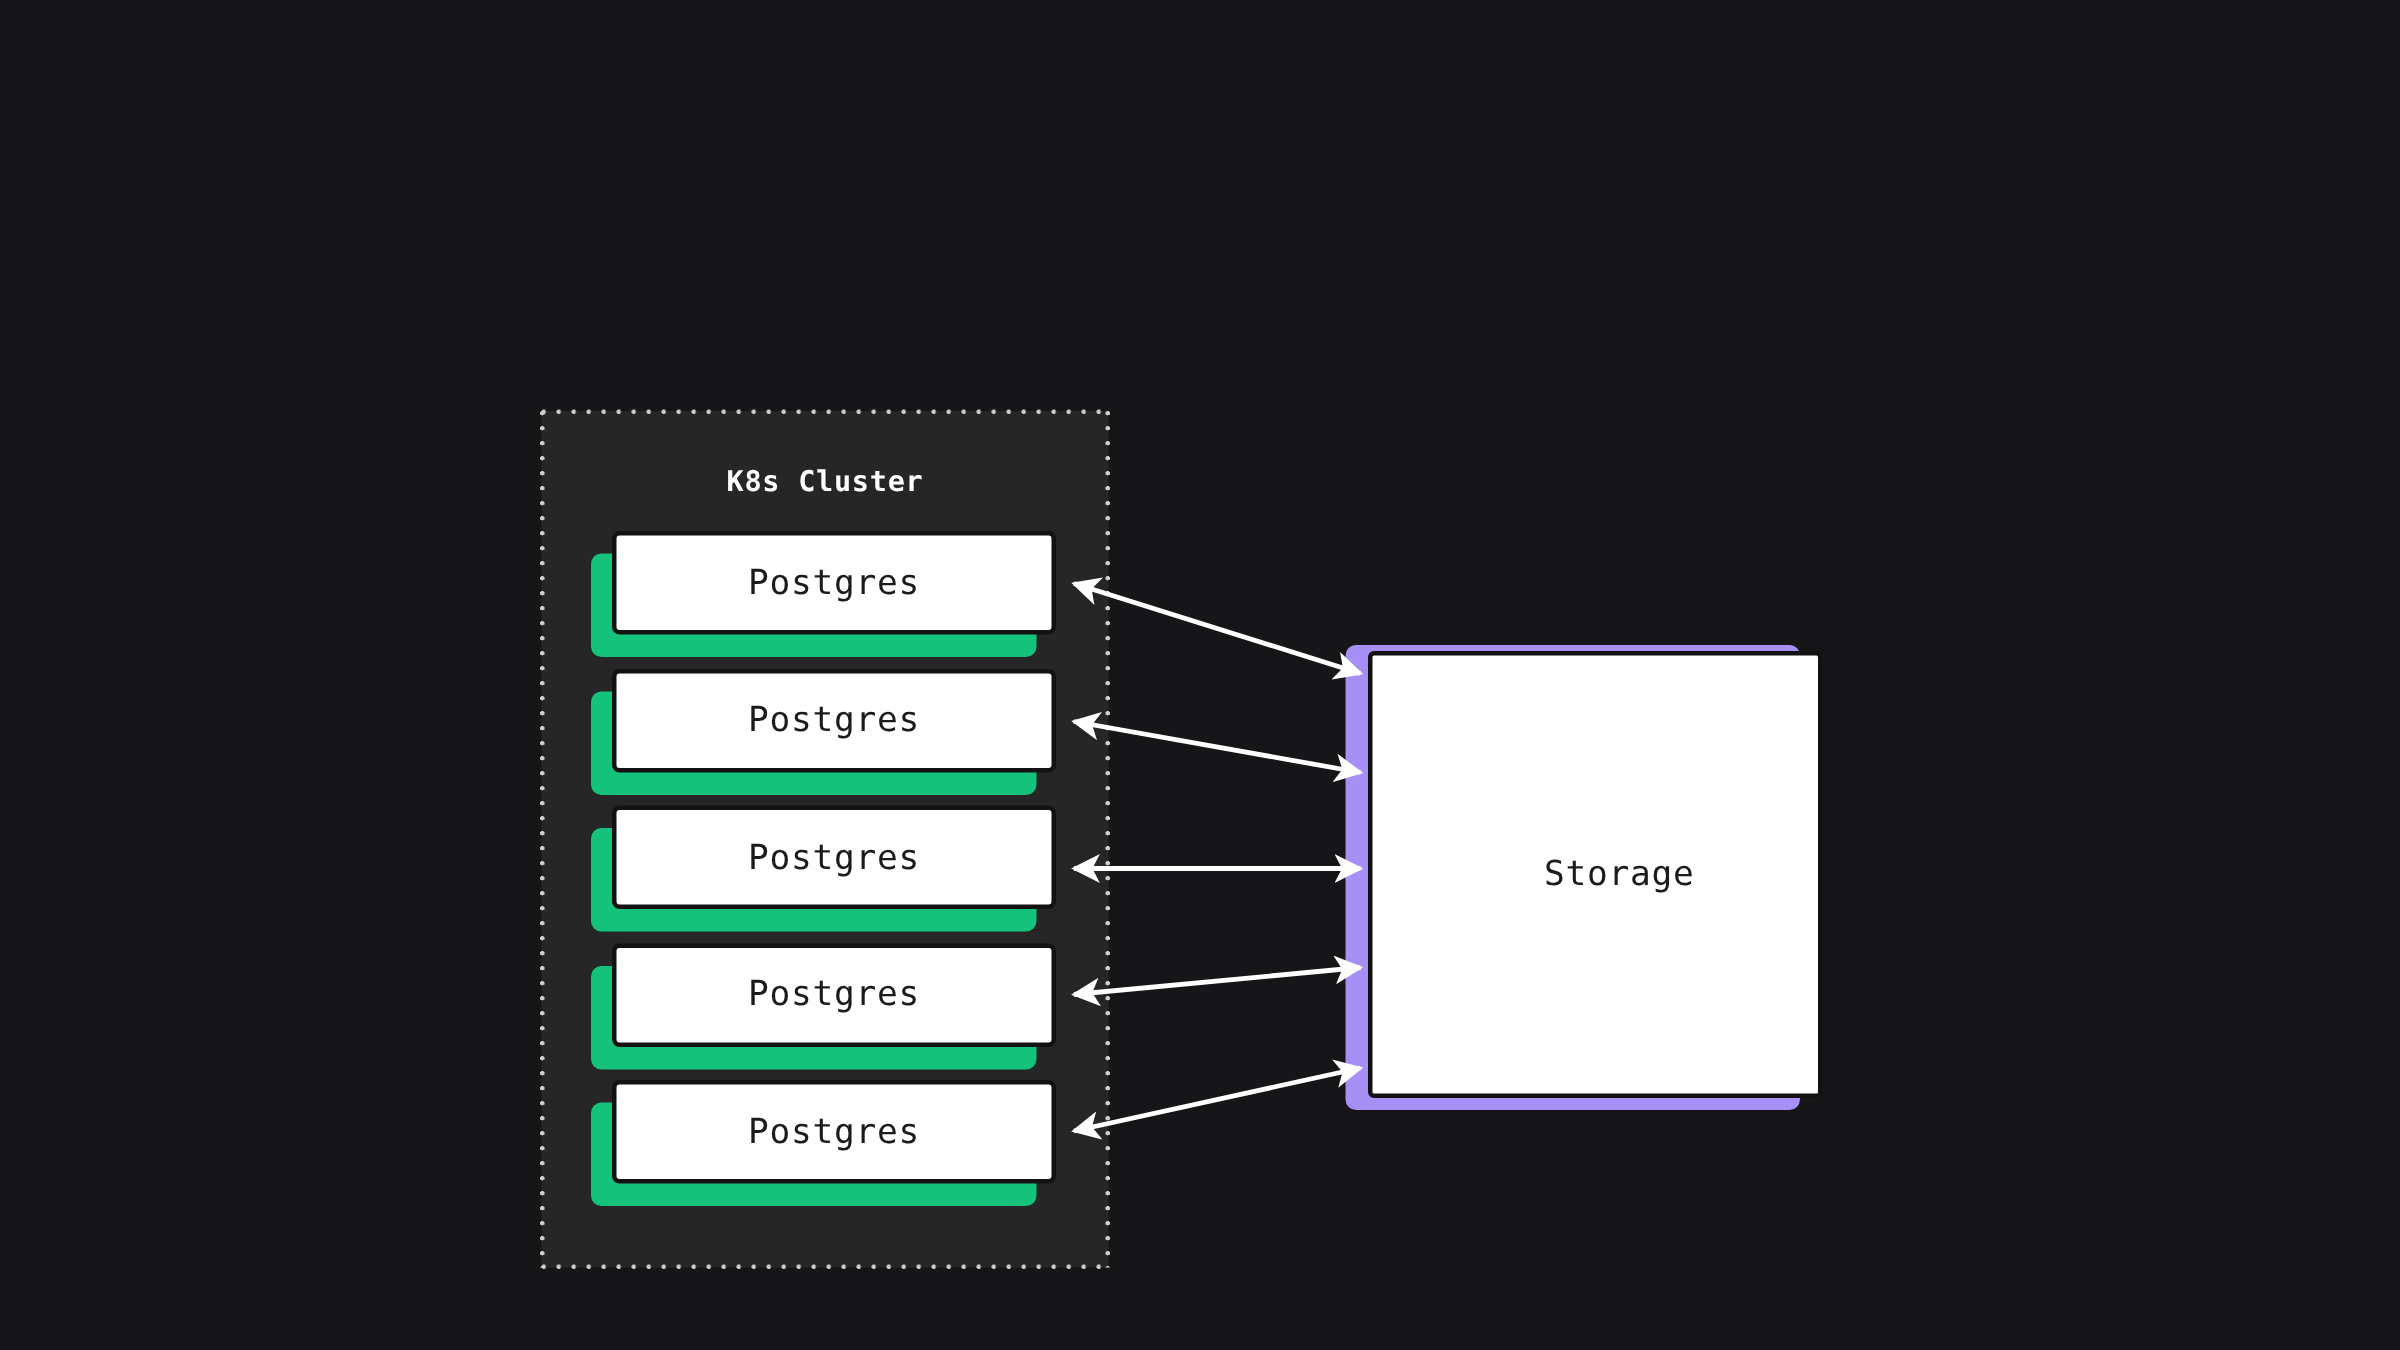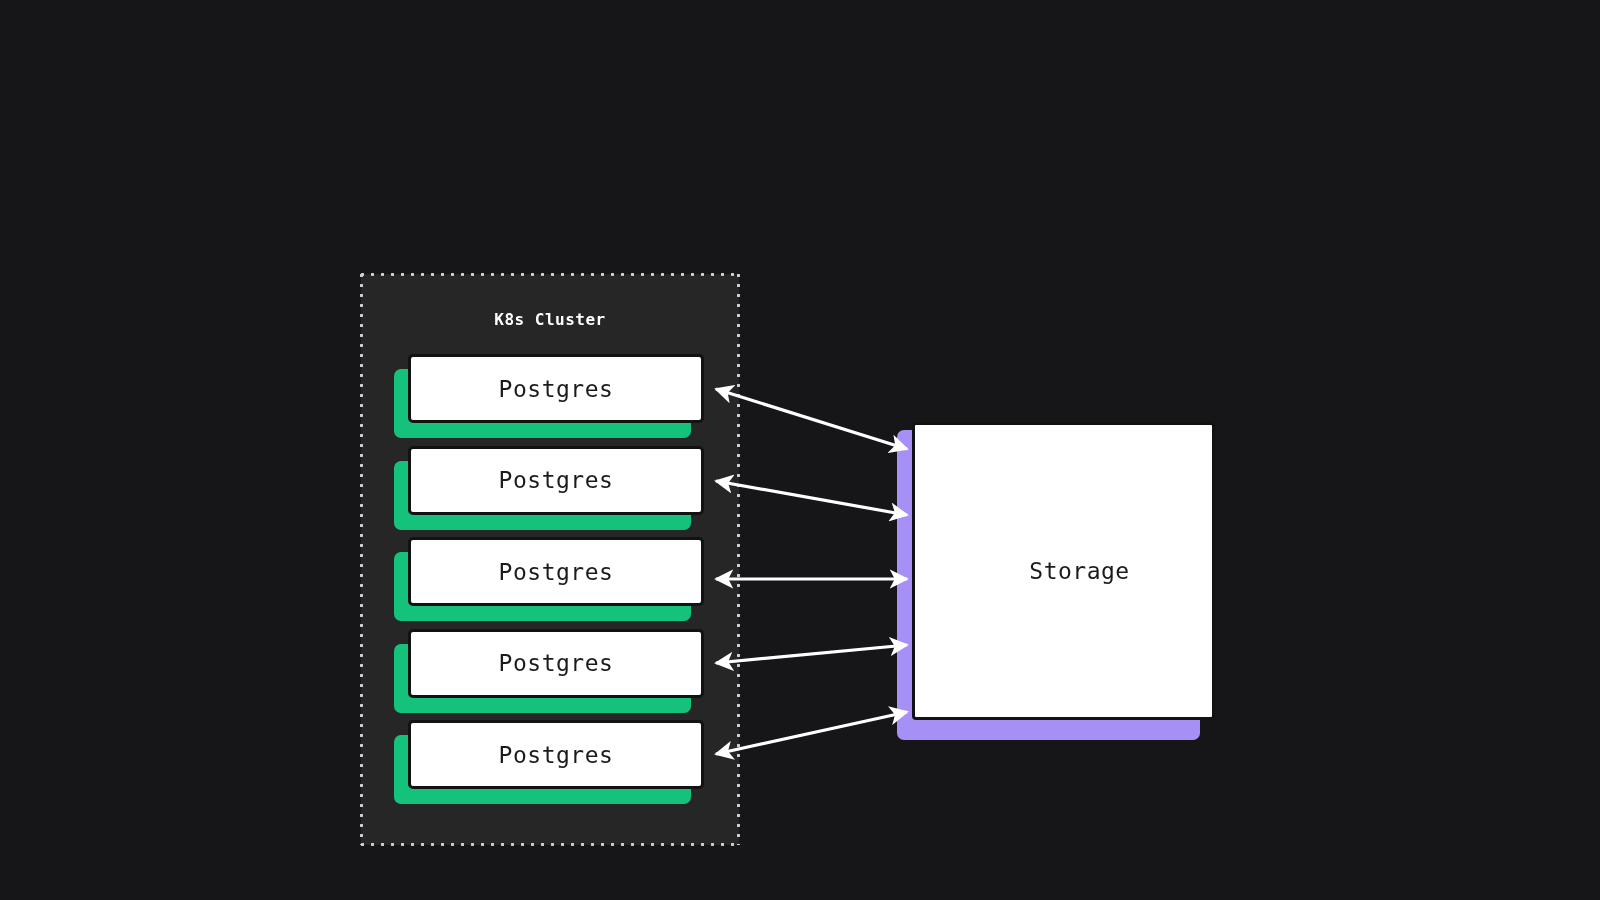--- a/index.html
+++ b/index.html
@@ -52,21 +52,21 @@
   .dot-left { left: -1px; }
   .dot-right { right: -1px; }
 
   .cluster-title {
     position: absolute;
     top: 36px;
     left: 0;
     width: 100%;
     text-align: center;
     color: #ffffff;
-    font-size: 16px;
+    font-size: 19px;
     font-weight: bold;
     letter-spacing: 0.5px;
     font-family: "DejaVu Sans Mono", monospace;
   }
 
   
   .node {
     position: absolute;
     left: 33px;
     width: 310px;
@@ -115,21 +115,21 @@
     left: 0;
     top: 8px;
     width: 303px;
     height: 310px;
     background: #a68ff5;
     border-radius: 7px;
   }
   .storage .card {
     position: absolute;
     left: 15px;
-    top: 0;
+    top: 12px;
     width: 303px;
     height: 298px;
     box-sizing: border-box;
     background: #ffffff;
     border: 3px solid #121212;
     border-radius: 4px;
     display: flex;
     align-items: center;
     justify-content: center;
     padding-left: 32px;

